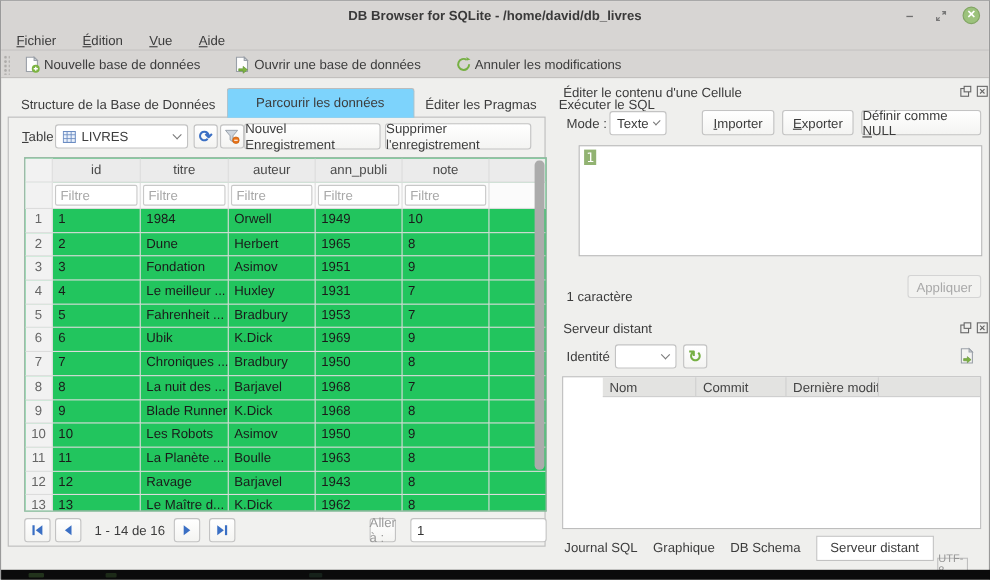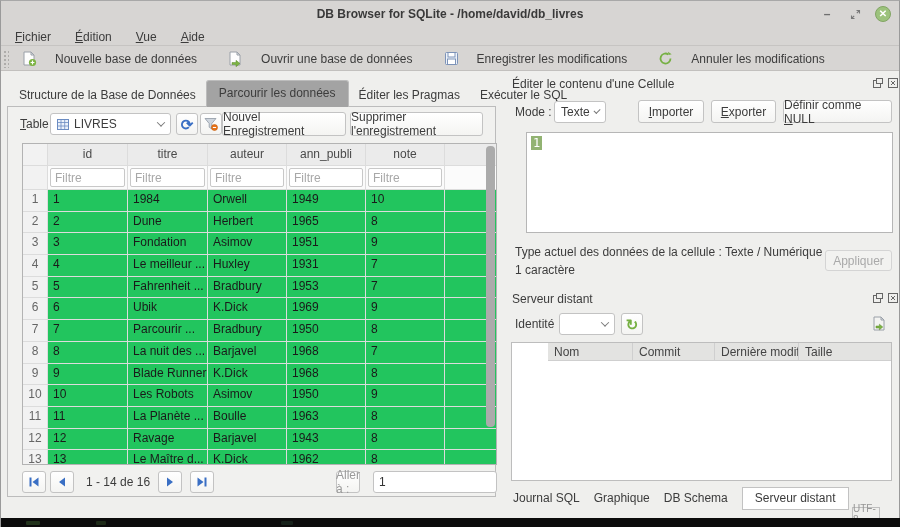--- a/index.html
+++ b/index.html
@@ -16,28 +16,28 @@
   .winbtns { position:absolute; right:8px; top:5px; display:flex; gap:12px; align-items:center; }
   .wb { width:16px; height:16px; display:flex; align-items:center; justify-content:center; cursor:default; }
   .wb-min { color:#6f6f6f; font-weight:bold; }
   .wb-close { background:#9cc27c; border:1px solid #82a564; border-radius:50%; color:#fff; font-size:10px; font-weight:bold; line-height:1; }
   .menubar { position:absolute; left:4px; top:27px; height:17px; display:flex; gap:4px; align-items:center; }
   .menu-item { padding:1px 10px; color:#3c3c3c; }
   .menubar-sep { position:absolute; left:0; top:44px; width:100%; height:1px; background:#c6c4c2; }
   .toolbar { position:absolute; left:2px; top:46px; height:23px; display:flex; align-items:center; }
   .tb-handle { width:6px; height:18px; margin-right:5px;
     background-image:radial-gradient(#aeacaa 1px, transparent 1.3px); background-size:4px 4px; }
-  .tb-btn { display:flex; align-items:center; gap:18px; padding:2px 8px; margin-right:15px; color:#3c3c3c; }
+  .tb-btn { display:flex; align-items:center; gap:3px; padding:2px 8px; margin-right:15px; color:#3c3c3c; }
   .tb-btn svg { display:block; }
 
   
   .tabbar { position:absolute; left:8px; top:82px; display:flex; align-items:flex-end; height:24px; }
   .tab { padding:4px 10px 5px; color:#3c3c3c; white-space:nowrap; }
-  .tab.active { background:#a3a3a3; border:1px solid #bcbcbc; border-bottom:none; border-radius:3px 3px 0 0;
-    position:relative; z-index:3; padding:5px 12px 7px; }
+  .tab.active { background:#7dd3fc; border:1px solid #bcbcbc; border-bottom:none; border-radius:3px 3px 0 0;
+    position:relative; z-index:3; padding:5px 26px 7px; }
   .frame { position:absolute; left:6px; top:105px; width:489px; height:391px;
     border:1px solid #bcbcbc; background:#f1f1ef; z-index:2; }
 
   .ctl-row { position:absolute; left:0; top:0; width:100%; height:34px; }
   .lbl { color:#3c3c3c; }
   .combo { background:#fff; border:1px solid #c3c3c3; border-radius:3px; display:flex; align-items:center;
     padding:0 6px; height:22px; gap:5px; }
   .chev { width:6px; height:6px; border-right:1.4px solid #7a7a7a; border-bottom:1.4px solid #7a7a7a;
     transform:rotate(45deg) translate(-1px,-1px); margin-left:auto; }
   .btn { background:linear-gradient(#ffffff,#f4f4f2); border:1px solid #c3c3c3; border-radius:3px;
@@ -133,28 +133,20 @@
       <div class="tb-btn">
         <svg width="15" height="16" viewBox="0 0 15 16">
           <path d="M2 1 h7 l3 3 v10 h-10 z" fill="#fdfdfd" stroke="#9aa0a8"></path>
           <path d="M9 1 l3 3 h-3 z" fill="#dfe3e8" stroke="#9aa0a8"></path>
           <path d="M4 11.5 h4 v-2.2 l4 3.2 -4 3.2 v-2.2 h-4 z" fill="#7cb342" stroke="#5d8c2f" stroke-width="0.5"></path>
         </svg>
         <span>Ouvrir une base de données</span>
       </div>
       <div class="tb-btn">
         <svg width="15" height="15" viewBox="0 0 15 15">
-          <rect x="1.5" y="1.5" width="12" height="12" rx="1" fill="#eef3fa" stroke="#7d93b8"></rect>
-          <rect x="4" y="1.5" width="7" height="4.5" fill="#fff" stroke="#7d93b8"></rect>
-          <rect x="3.5" y="8" width="8" height="5.5" fill="#fff" stroke="#7d93b8"></rect>
-        </svg>
-        <span>Enregistrer les modifications</span>
-      </div>
-      <div class="tb-btn">
-        <svg width="15" height="15" viewBox="0 0 15 15">
           <path d="M12.5 7.5 a5 5 0 1 1 -2.2 -4.1" fill="none" stroke="#76b043" stroke-width="1.8"></path>
           <path d="M10 0.8 l0.6 3.2 3.1 -0.8 z" fill="#76b043"></path>
         </svg>
         <span>Annuler les modifications</span>
       </div>
     </div>
   </div>
 
   <div class="tabbar">
     <div class="tab">Structure de la Base de Données</div>
@@ -268,21 +260,21 @@
         <div class="gc c-titre">Ubik</div>
         <div class="gc c-auteur">K.Dick</div>
         <div class="gc c-ann">1969</div>
         <div class="gc c-note">9</div>
         <div class="gc c-fill"></div>
       </div>
 
       <div class="g-row">
         <div class="gc gut">7</div>
         <div class="gc c-id">7</div>
-        <div class="gc c-titre">Parcourir ...</div>
+        <div class="gc c-titre">Chroniques ...</div>
         <div class="gc c-auteur">Bradbury</div>
         <div class="gc c-ann">1950</div>
         <div class="gc c-note">8</div>
         <div class="gc c-fill"></div>
       </div>
 
       <div class="g-row">
         <div class="gc gut">8</div>
         <div class="gc c-id">8</div>
         <div class="gc c-titre">La nuit des ...</div>
@@ -397,21 +389,20 @@
   </div>
   <div class="btn" style="position:absolute; left:710px; top:99px; width:65px; height:23px;">
     <span><u>E</u>xporter</span>
   </div>
   <div class="btn" style="position:absolute; left:782px; top:99px; width:109px; height:23px;">
     <span>Définir comme <u>N</u>ULL</span>
   </div>
   <div class="txtarea">
     <span class="sel-green">1</span>
   </div>
-  <div class="lbl" style="position:absolute; left:514px; top:244px;">Type actuel des données de la cellule : Texte / Numérique</div>
   <div class="lbl" style="position:absolute; left:514px; top:262px;">1 caractère</div>
   <div class="btn apply-btn">
     <span>Appliquer</span>
   </div>
 
   <div class="dock-title" style="left:511px; top:291px;">Serveur distant</div>
   <div class="dock-icons" style="left:871px; top:291px;">
     <svg class="dk" viewBox="0 0 12 12">
       <rect x="1.5" y="3.5" width="7" height="7" fill="none" stroke="#666"></rect>
         <rect x="4.5" y="1.5" width="6" height="5" fill="#efefed" stroke="#666"></rect>
@@ -433,21 +424,20 @@
       <path d="M3 1 h7 l3 3 v10 h-10 z" fill="#f3f3f1" stroke="#9aa0a8"></path>
       <path d="M10 1 l3 3 h-3 z" fill="#dfe3e8" stroke="#9aa0a8"></path>
       <path d="M5 10 h3.4 v-1.8 l3.4 2.8 -3.4 2.8 v-1.8 h-3.4 z" fill="#7cb342" stroke="#5d8c2f" stroke-width="0.5"></path>
     </svg>
   </div>
   <div class="remote-table">
     <div class="rt-hdr">
       <div class="rt-c rt-nom">Nom</div>
       <div class="rt-c rt-commit">Commit</div>
       <div class="rt-c rt-mod">Dernière modific</div>
-      <div class="rt-c rt-taille">Taille</div>
     </div>
   </div>
 
   <div class="btabs">
     <div class="btab">Journal SQL</div>
     <div class="btab">Graphique</div>
     <div class="btab">DB Schema</div>
     <div class="btab active">Serveur distant</div>
   </div>
   <div class="enc-box">UTF-8</div>

